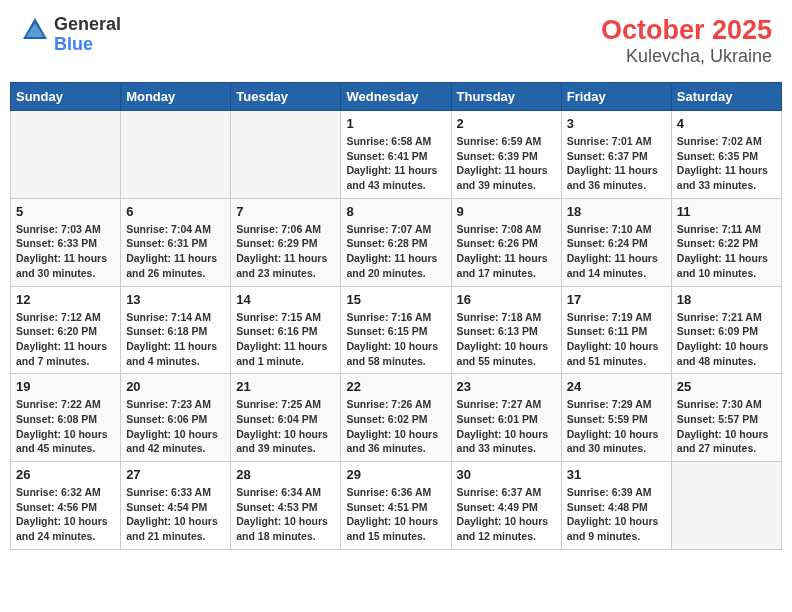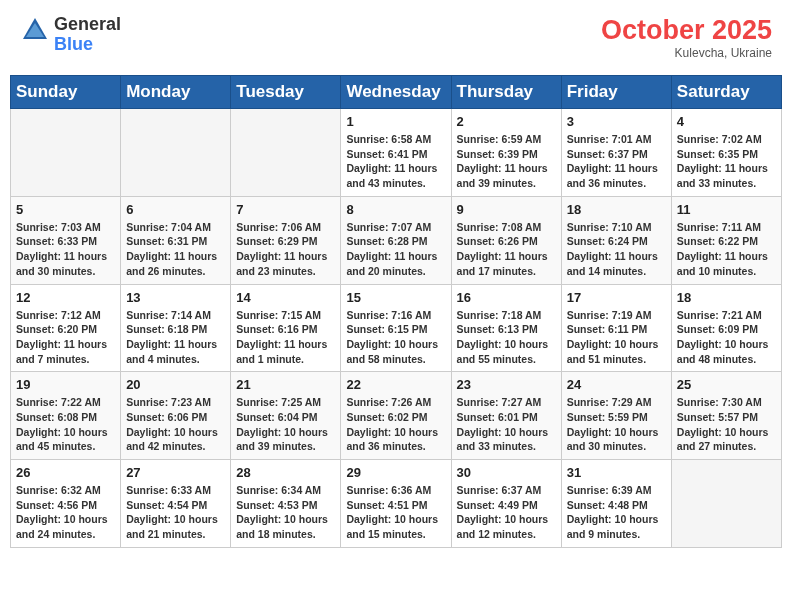--- a/index.html
+++ b/index.html
@@ -43,32 +43,32 @@
     }
     .title-block {
       text-align: right;
     }
     .month-title {
       font-size: 27px;
       font-weight: bold;
       color: #ef4444;
     }
     .subtitle {
-      font-size: 12px;
+      font-size: 18px;
       color: #555;
     }
     .calendar {
       width: 100%;
       border-collapse: collapse;
       border: 1px solid #ccc;
     }
     .calendar th {
       background-color: #2563a8;
       color: #fff;
-      font-size: 17px;
+      font-size: 13px;
       padding: 6px 5px;
       text-align: left;
       border: 1px solid #1a4f8a;
     }
     .calendar td {
       vertical-align: top;
       border: 1px solid #ccc;
       padding: 5px 5px;
       min-height: 85px;
       height: 85px;

